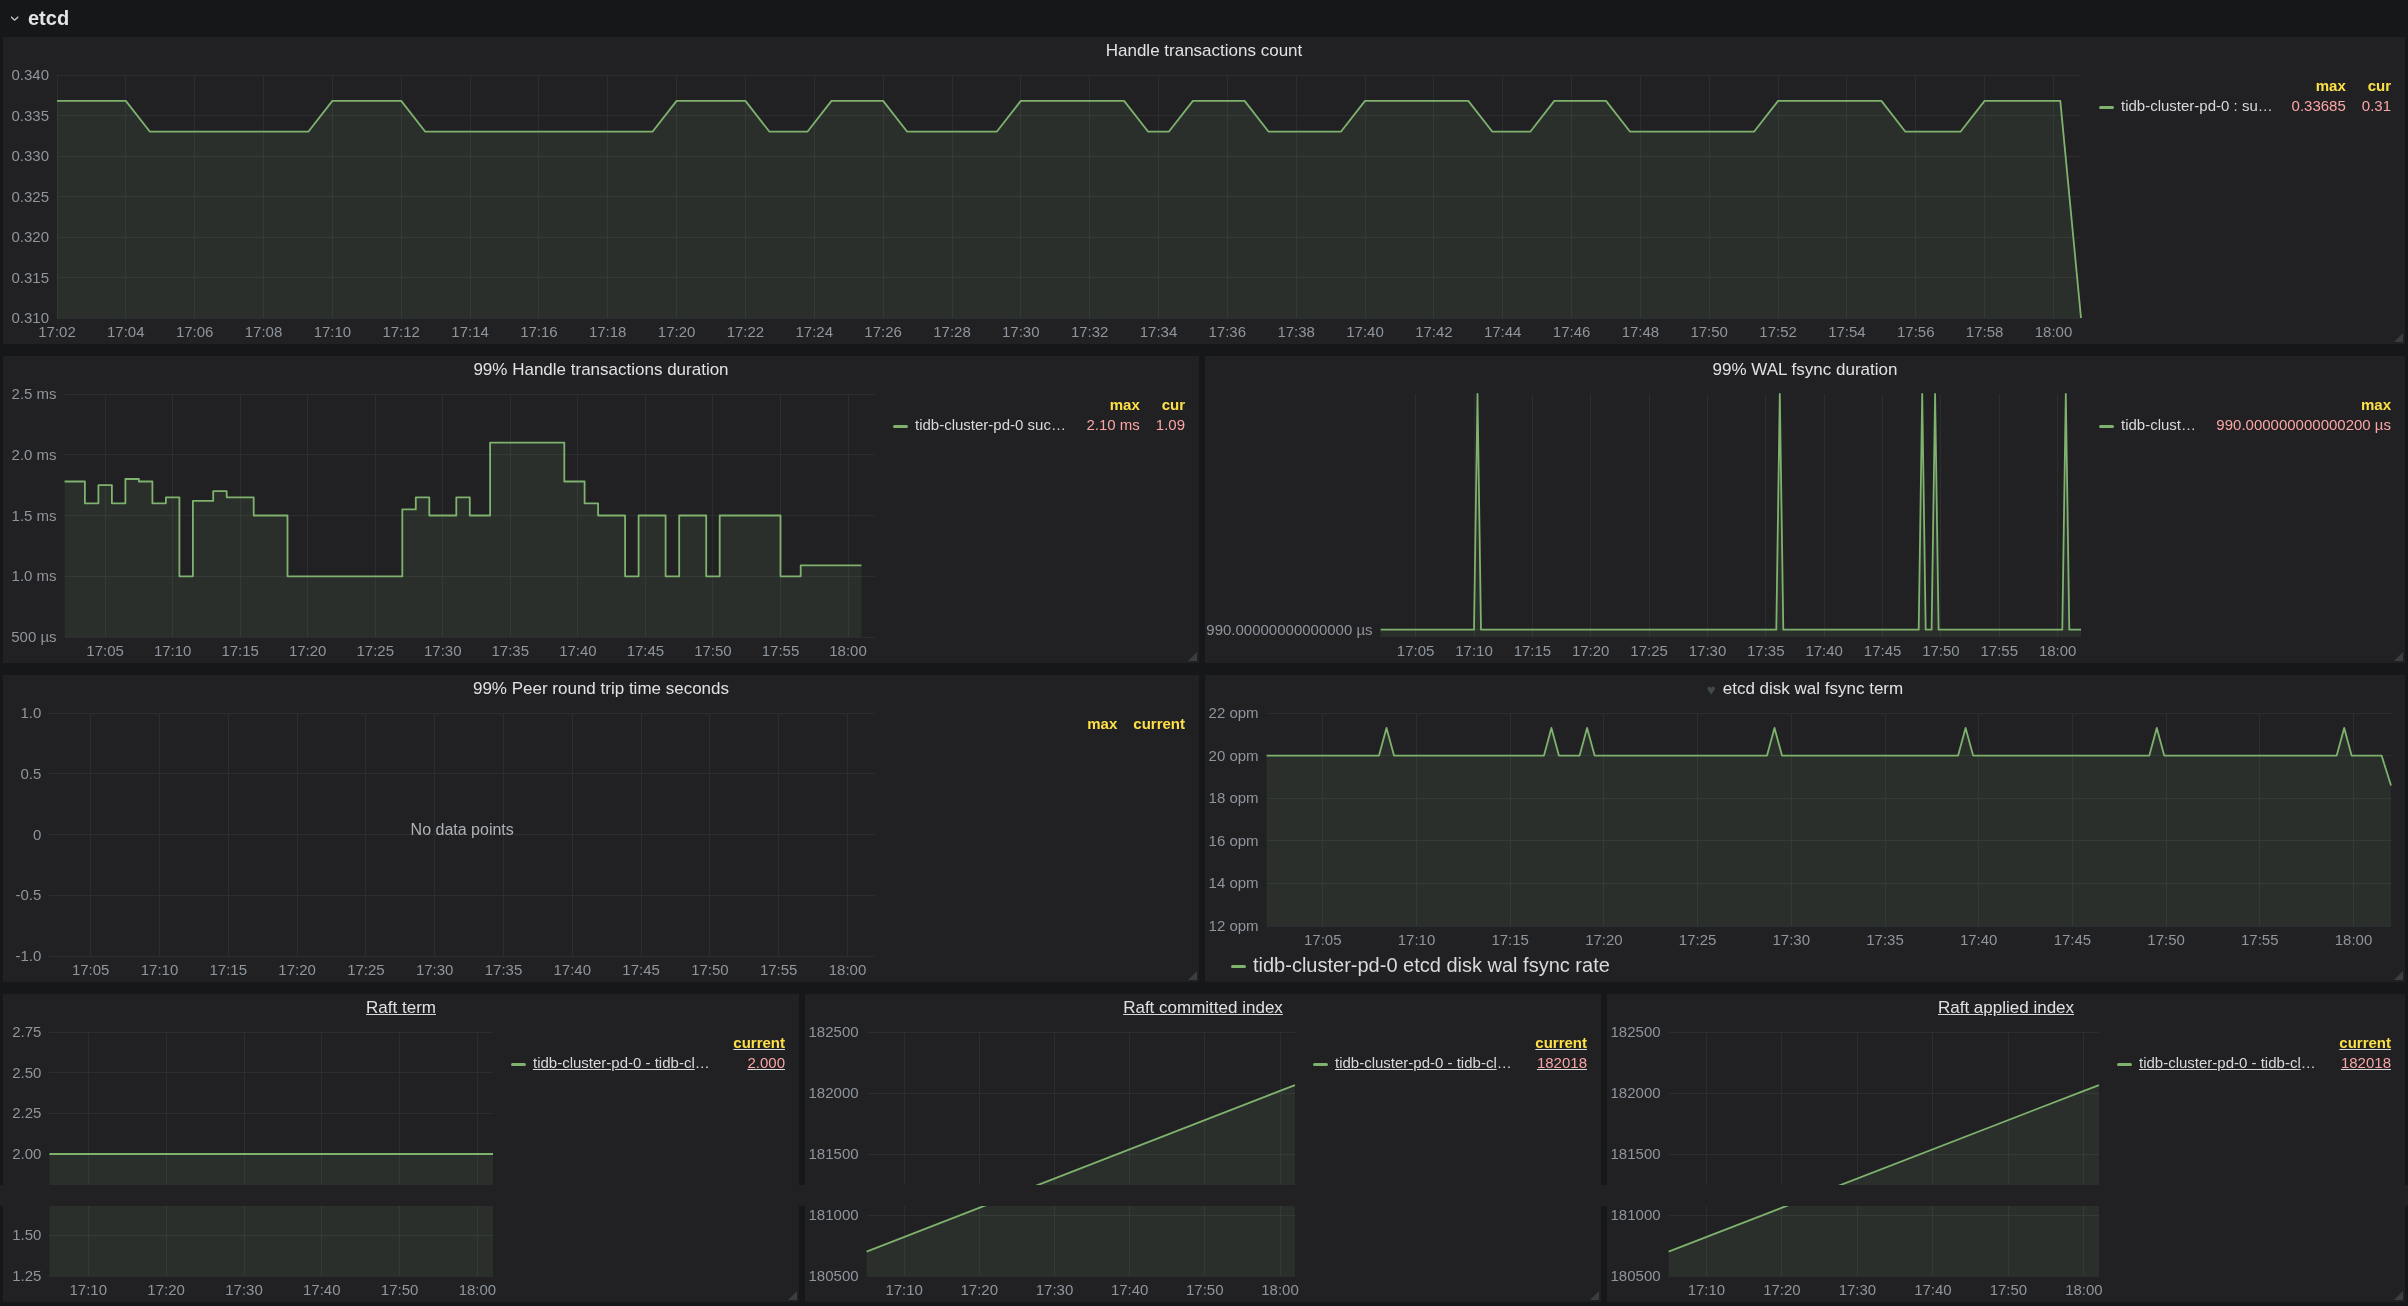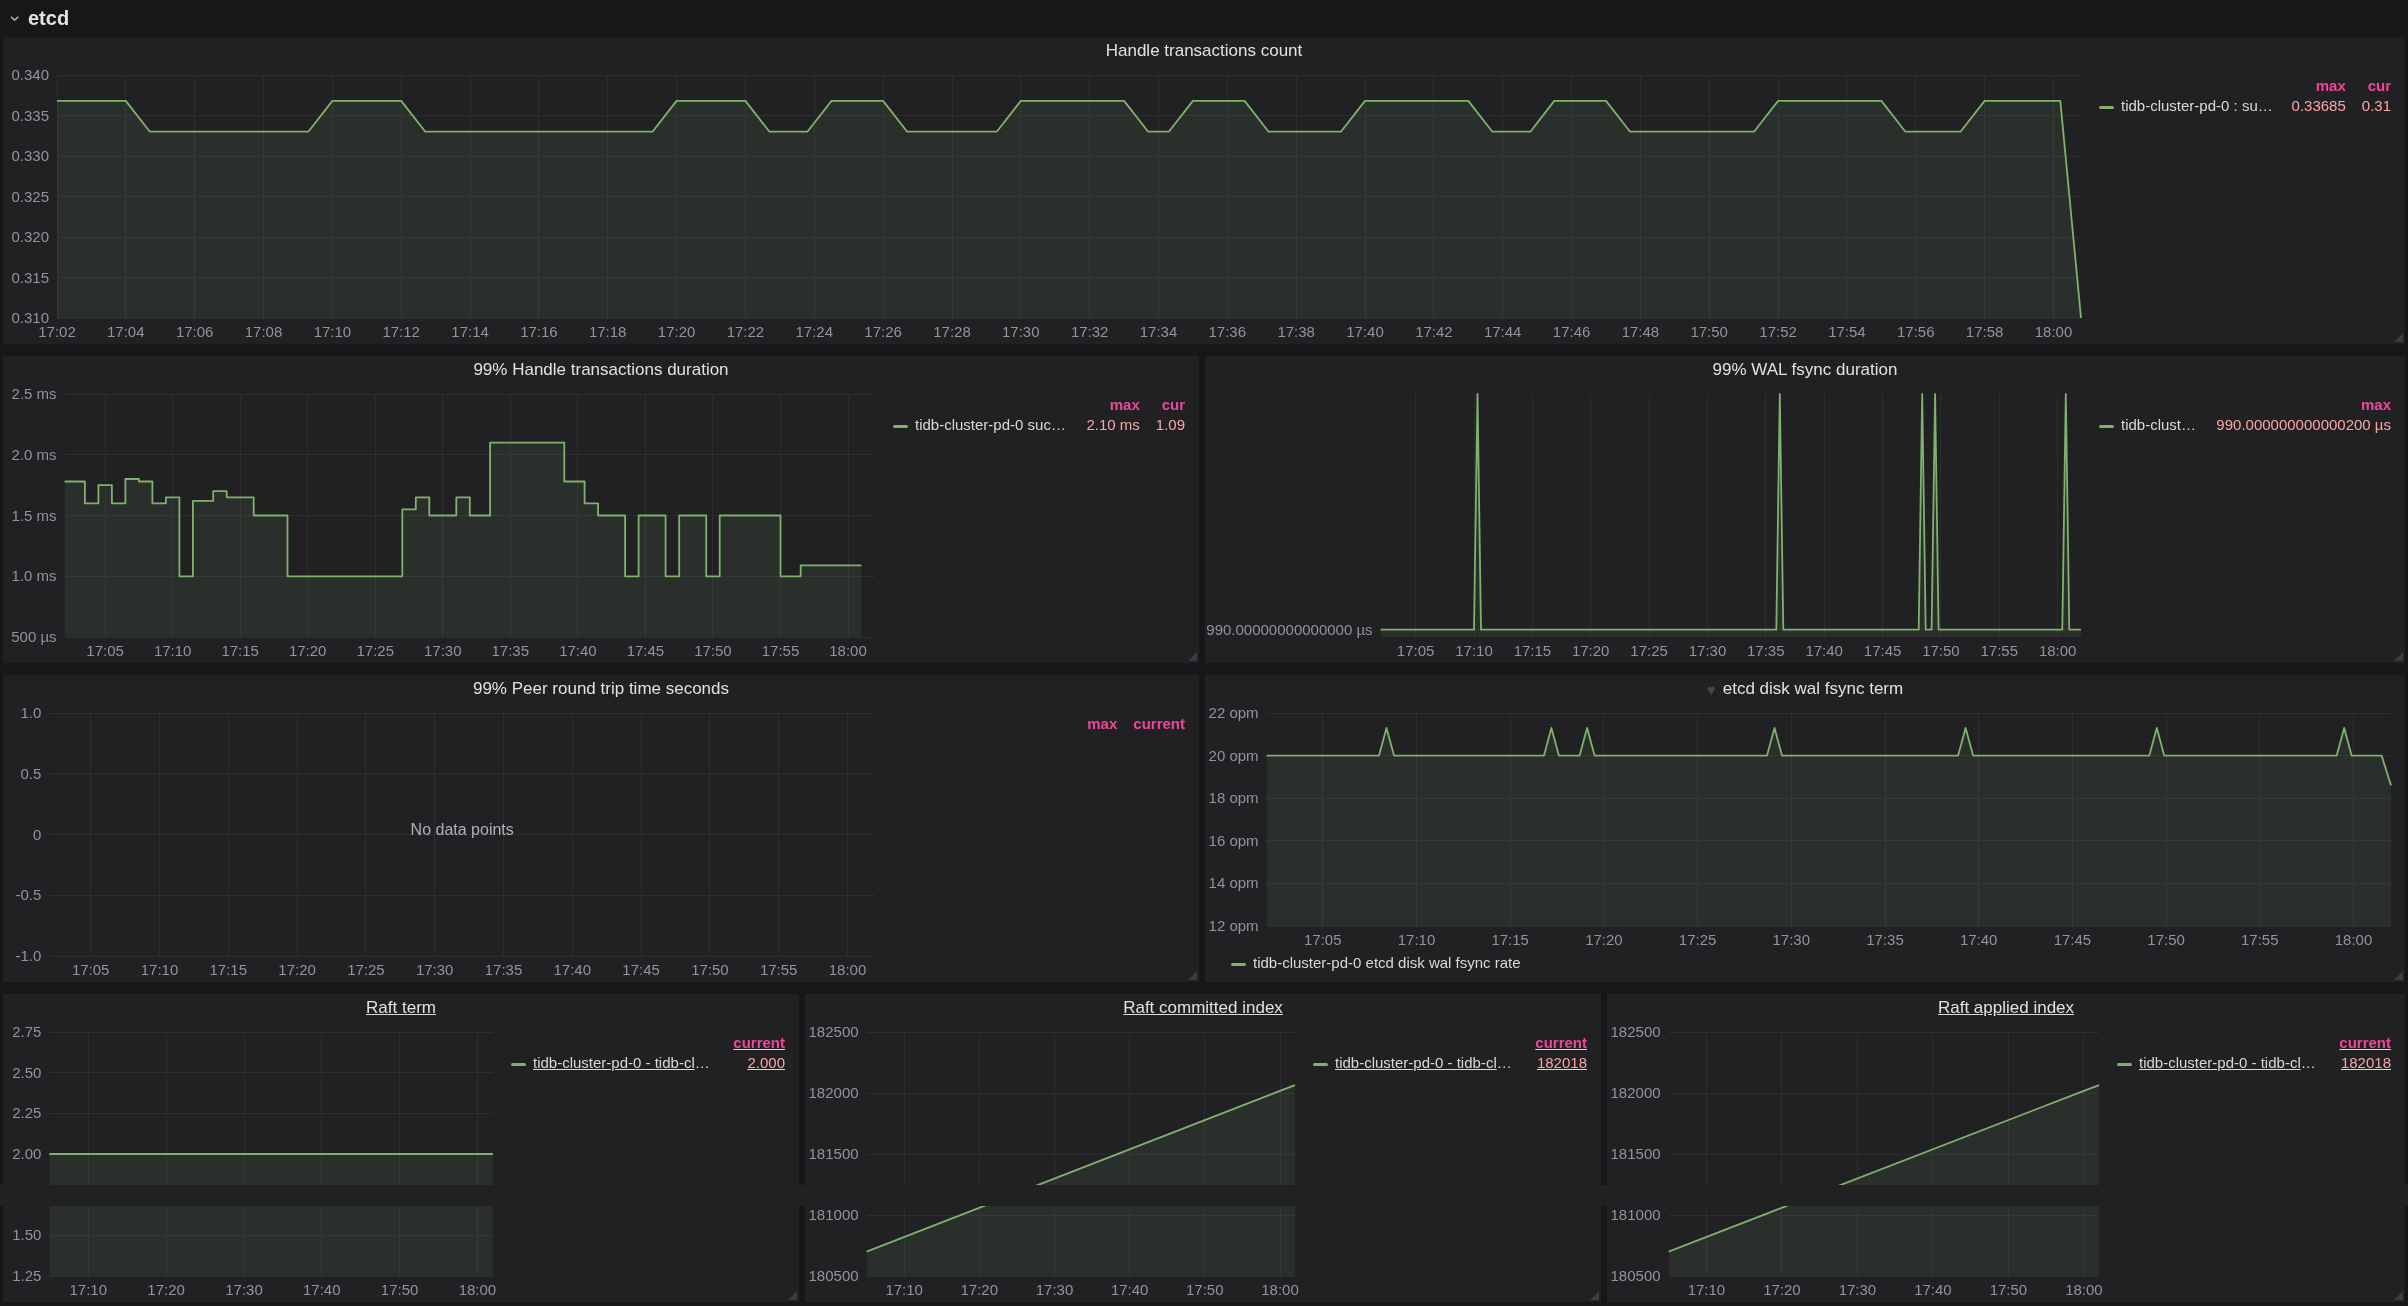--- a/index.html
+++ b/index.html
@@ -25,23 +25,23 @@
   }
   .heart { font-size:15px; color:#3f4b43; line-height:1; }
   .panel-body { flex:1; display:flex; min-height:0; }
   .panel-body.col { flex-direction:column; }
   .plot { flex:1; min-width:0; min-height:0; cursor:crosshair; }
   .grid line { stroke:#2c2d30; stroke-width:1; shape-rendering:crispEdges; }
   .ticks text { fill:#8f959c; font-size:15px; font-family:"Liberation Sans", sans-serif; }
   .nodata { fill:#aeb2b7; font-size:16px; font-family:"Liberation Sans", sans-serif; }
   .legend-right { flex:none; width:310px; padding:12px 14px 0 4px; font-size:15px; overflow:hidden; }
   .legend-right.sm { width:292px; }
-  .legend-bottom { flex:none; height:30px; padding:2px 10px 8px 26px; font-size:15px; }
+  .legend-bottom { flex:none; height:30px; padding:2px 10px 8px 26px; font-size:20px; }
   .lgrid { display:grid; gap:3px 16px; align-items:center; }
-  .lhead { color:#ec4899; font-weight:bold; text-align:right; cursor:pointer; }
+  .lhead { color:#fde047; font-weight:bold; text-align:right; cursor:pointer; }
   .lname { color:#d8d9da; white-space:nowrap; overflow:hidden; text-overflow:ellipsis; cursor:pointer; }
   .lval { color:#fca5a5; text-align:right; white-space:nowrap; }
   .dash { display:inline-block; width:15px; height:3px; background:#7eb26d; border-radius:2px; margin-right:7px; vertical-align:middle; }
   .rsz {
     position:absolute; right:2px; bottom:2px; width:0; height:0;
     border-right:9px solid #3a3d42; border-top:9px solid transparent; cursor:nwse-resize;
   }
   .seam { position:absolute; left:0; top:1185px; width:2408px; height:21px; background:#212124; z-index:5; pointer-events:none; }
 </style>
 </head>

